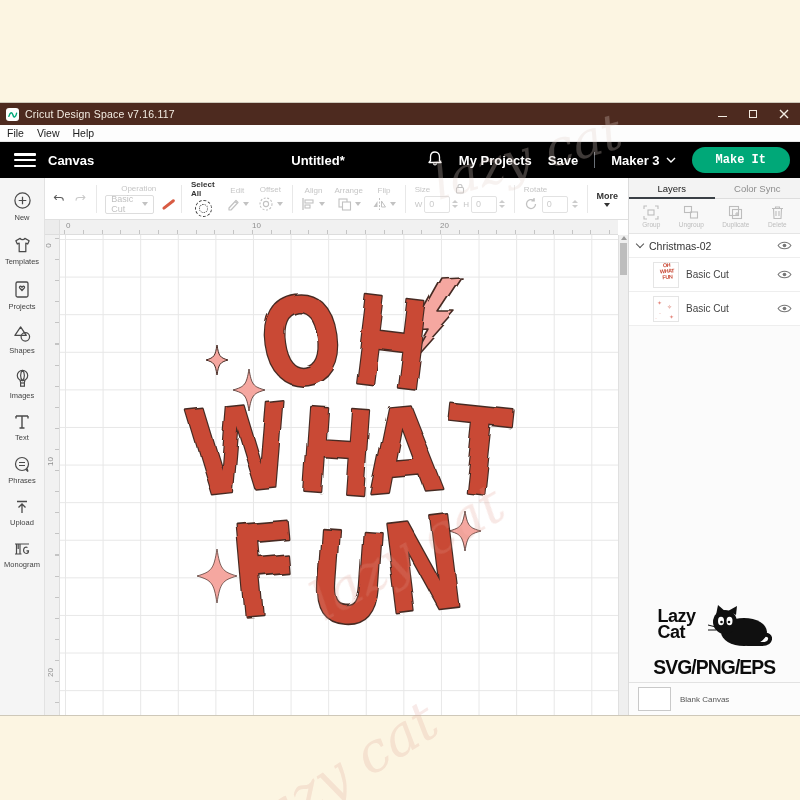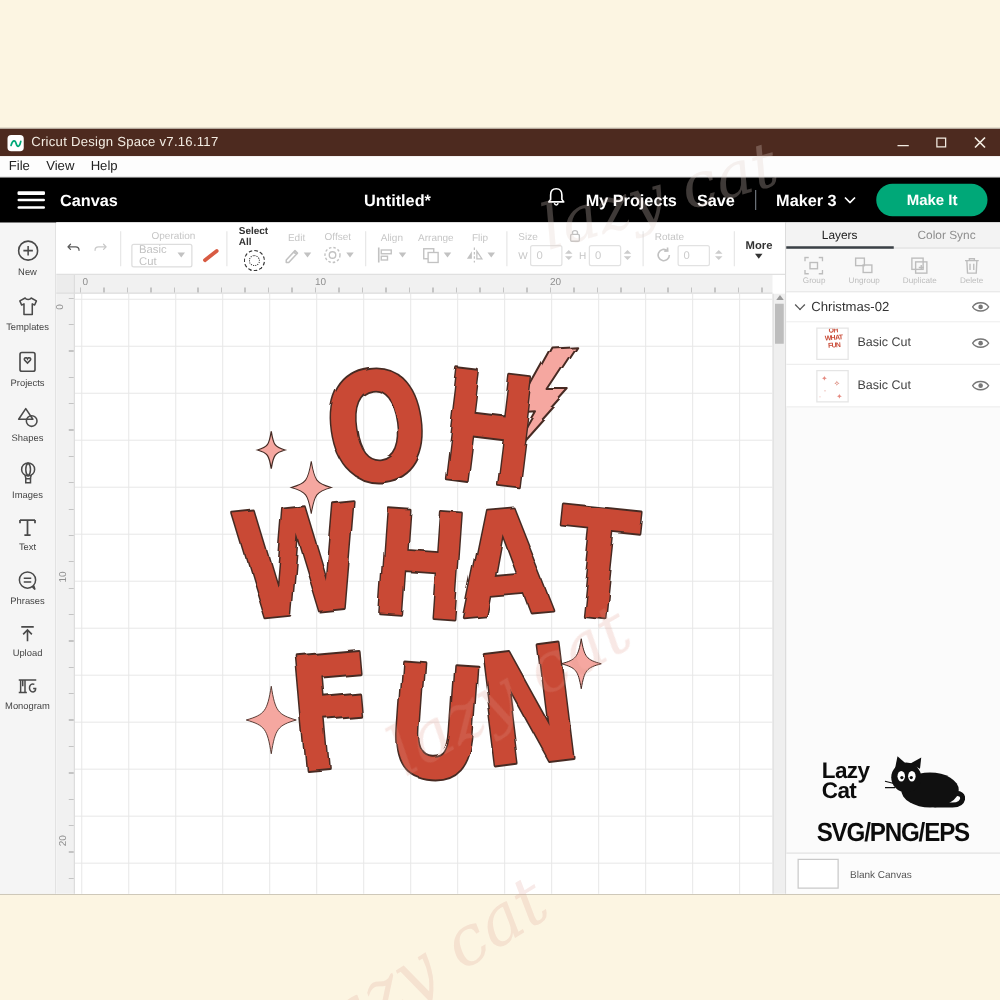--- a/index.html
+++ b/index.html
@@ -26,21 +26,21 @@
   
   .navbar { height:36px; background:#000000; display:flex; align-items:center; color:#fff; position:relative; }
   .hamburger { width:22px; height:14px; margin:0 12px 0 14px; display:flex; flex-direction:column; justify-content:space-between; }
   .hamburger div { height:2.5px; background:#fff; border-radius:1px; }
   .nav-canvas { font-size:13px; font-weight:bold; }
   .doc-title { position:absolute; left:288px; transform:translateX(-50%); font-size:13px; font-weight:bold;margin-left:30px; }
   .nav-right { margin-left:auto; display:flex; align-items:center; gap:16px; padding-right:10px; }
   .nav-link { font-size:13px; font-weight:bold; }
   .nav-div { width:1px; height:16px; background:#6a7077; }
   .machine { display:flex; align-items:center; gap:6px; font-size:13px; font-weight:bold; }
-  .makeit { background:#00a878; color:#fff; font-size:12px; font-weight:bold; border:none; border-radius:14px; padding:6px 24px; }
+  .makeit { background:#00a878; color:#fff; font-size:12px; font-weight:bold; border:none; border-radius:14px; padding:6px 24px;font-family:Liberation Mono, monospace; }
 
   
   .app-body { display:flex; height:537px; }
 
   
   .sidebar { width:45px; background:#f5f5f5; border-right:1px solid #e2e2e2; display:flex; flex-direction:column; padding-top:6px; }
   .side-item { display:flex; flex-direction:column; align-items:center; gap:3px; padding:7px 0; }
   .side-item svg { stroke:#4a4a4a; }
   .side-label { font-size:7.5px; color:#444; }
 

